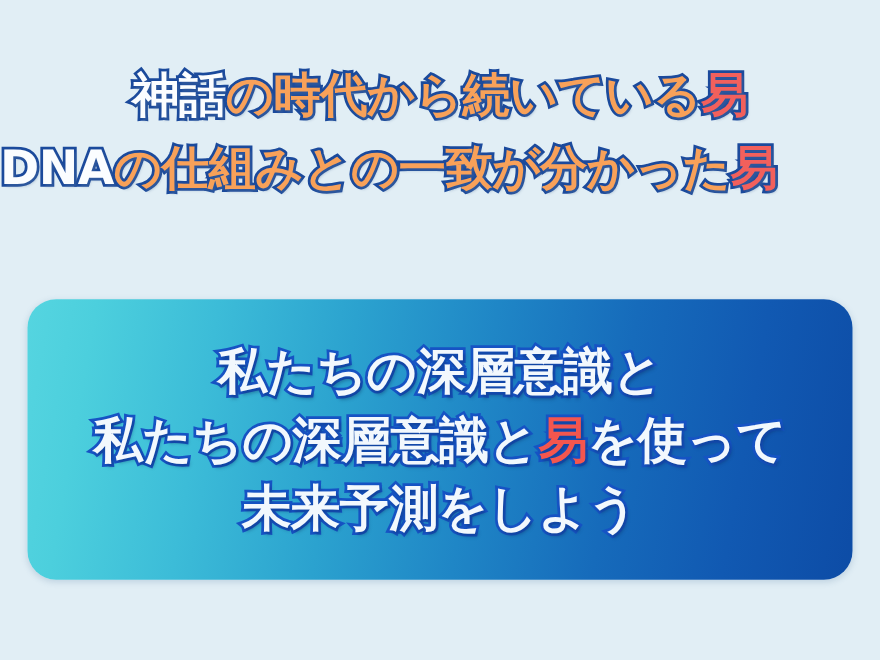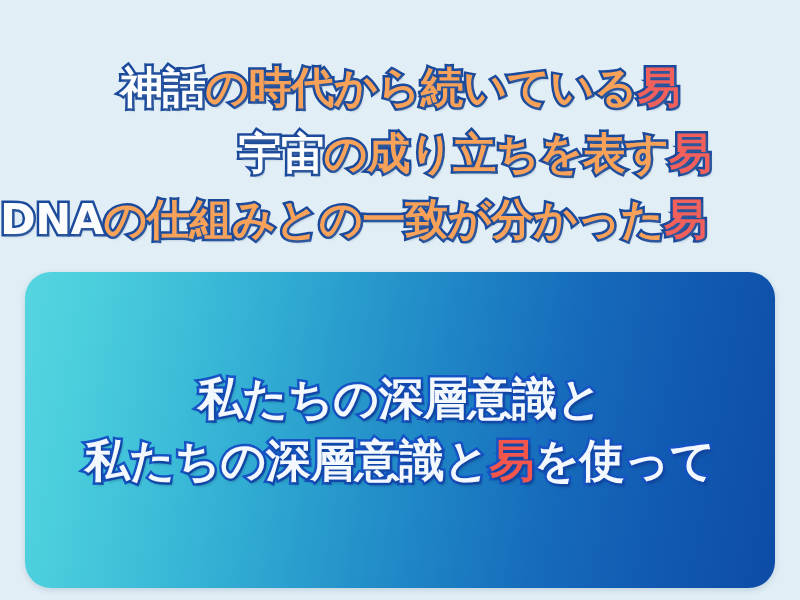--- a/index.html
+++ b/index.html
@@ -49,21 +49,21 @@
   .seg-white  { color: #fbfdff; }
   .seg-orange { color: #f8a159; }
   .seg-red    { color: #f2605c; }
 
   
   .card {
     position: absolute;
     left: 25px;
     top: 272px;
     width: 750px;
-    height: 316px;
+    height: 255px;
     border-radius: 26px;
     background: linear-gradient(100deg,
                 #55d5e0 0%,
                 #4ccfdd 8%,
                 #3cbcd8 22%,
                 #2ba2cf 38%,
                 #1f86c6 54%,
                 #166bbb 70%,
                 #1159b2 85%,
                 #0d4ca6 100%);
@@ -93,36 +93,36 @@
 <body>
 
 <div id="slide">
 
   <div class="headlines">
 
     <div class="headline l1">
       <span class="seg-white">神話</span><span class="seg-orange">の時代から続いている</span><span class="seg-red">易</span>
     </div>
 
-    <div class="headline l2">
-      <span class="seg-white">宇宙</span><span class="seg-orange">の成り立ちを表す</span><span class="seg-red">易</span>
-    </div>
 
     <div class="headline l3">
       <span class="seg-white">DNA</span><span class="seg-orange">の仕組みとの一致が分かった</span><span class="seg-red">易</span>
     </div>
 
   </div>
 
   <div class="card">
 
     <div class="card-line">
       <span class="seg-white-card">私たちの深層意識と</span>
     </div>
 
     <div class="card-line">
       <span class="seg-white-card">私たちの深層意識と</span><span class="seg-red-card">易</span><span class="seg-white-card">を使って</span>
     </div>
 
+    <div class="card-line">
+      <span class="seg-white-card">未来予測をしよう</span>
+    </div>
 
   </div>
 
 </div>
 
 </body></html>

